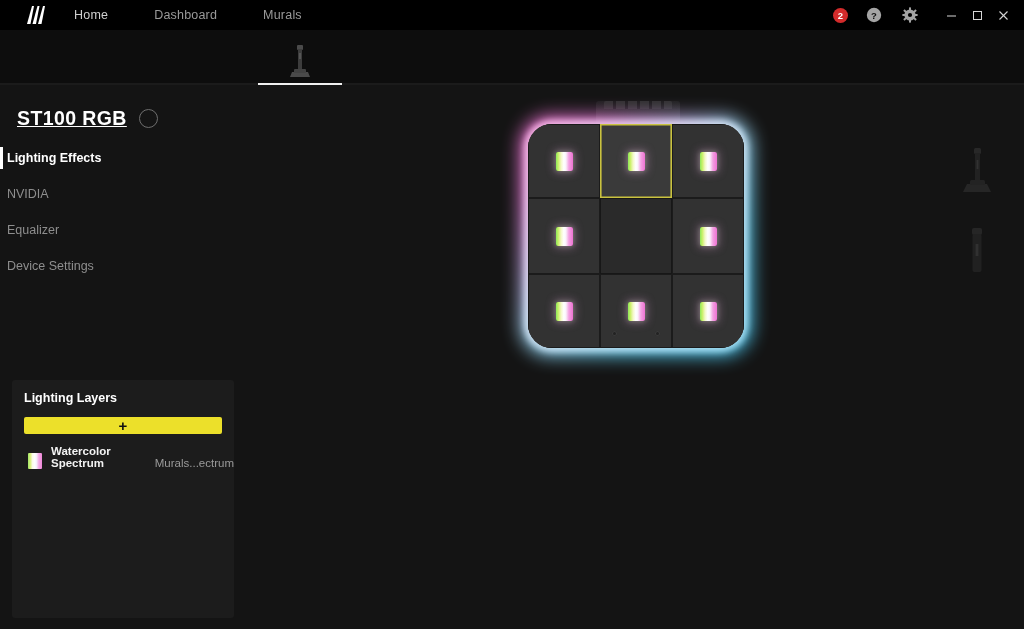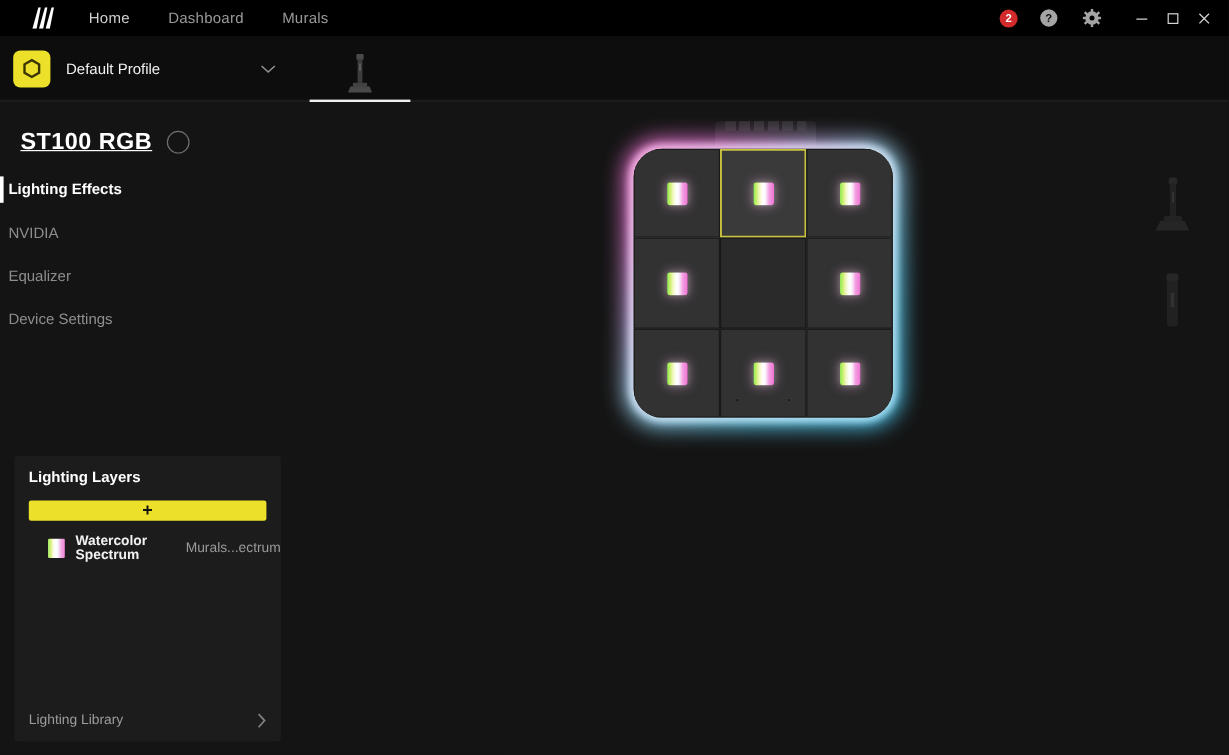--- a/index.html
+++ b/index.html
@@ -13,21 +13,21 @@
   }
   #app { position: relative; width: 1024px; height: 629px; background: #141414; }
 
   
   .titlebar {
     position: absolute; top: 0; left: 0; width: 1024px; height: 30px;
     background: #000;
     display: flex; align-items: center;
   }
   .brand-logo { width: 24px; height: 18px; margin-left: 22px; margin-right: 14px; display:block; }
-  .nav { display: flex; align-items: flex-start; gap: 4px; }
+  .nav { display: flex; align-items: flex-start; gap: 18px; }
   .nav-item {
     font-size: 12.5px; padding: 0 14px; line-height: 30px;
     color: #cfcfcf; letter-spacing: .2px; cursor: pointer;
   }
   .nav-item.dim { color: #9a9a9a; }
   .tb-right { margin-left: auto; display: flex; align-items: center; height: 30px; }
   .badge {
     width: 15px; height: 15px; border-radius: 50%; background: #d32b2b;
     color: #fff; font-size: 9.5px; font-weight: bold;
     display: flex; align-items: center; justify-content: center;
@@ -91,21 +91,21 @@
     position: absolute; left: 12px; top: 380px; width: 222px; height: 238px;
     background: #1c1c1c; border-radius: 3px;
   }
   .layers-title { font-size: 12.5px; font-weight: bold; color: #fff; padding: 11px 0 0 12px; }
   .add-layer-btn {
     margin: 12px 12px 0 12px; height: 17px; background: #ece02a; border-radius: 2px;
     display: flex; align-items: center; justify-content: center; cursor: pointer;
   }
   .add-layer-btn span { color: #111; font-size: 15px; font-weight: bold; line-height: 1; margin-top:-1px;}
   .layer-row {
-    display: flex; align-items: center; margin: 11px 0 0 28px; cursor: pointer;
+    display: flex; align-items: flex-end; margin: 11px 0 0 16px; cursor: pointer;
   }
   .layer-swatch {
     width: 14px; height: 16px; flex: none; border-radius: 1px;
     background: linear-gradient(to right,
       #9fe86a 0%, #d9f07a 16%, #fbfbe8 32%, #ffffff 48%,
       #f7f2fb 60%, #f3a9e4 78%, #ef85d8 100%);
   }
   .layer-name { font-size: 11.5px; font-weight: bold; color: #f2f2f2; margin-left: 9px; }
   .layer-sub { font-size: 11.5px; color: #9a9a9a; margin-left: 11px; }
   .layers-footer {
@@ -236,32 +236,20 @@
               <line x1="9.5" y1="1.5" x2="1.5" y2="9.5" stroke="#d6d6d6" stroke-width="1.1"></line>
             </svg>
         </div>
       </div>
     </div>
   </div>
 
   <div class="profilebar">
     <div class="profilebar-underline"></div>
 
-    <div class="profile-chip">
-      <div class="profile-tile">
-        <svg width="19" height="19" viewBox="0 0 20 20">
-          <path d="M10 2.2 L16.4 5.9 L16.4 13.3 L10 17 L3.6 13.3 L3.6 5.9 Z" fill="none" stroke="#3a3404" stroke-width="2.1"></path>
-          <path d="M10 5.4 L13.6 7.5 L13.6 11.6 L10 13.7 L6.4 11.6 L6.4 7.5 Z" fill="#ece02a"></path>
-        </svg>
-      </div>
-      <div class="profile-name">Default Profile</div>
-      <svg class="chev-down" width="13" height="9" viewBox="0 0 13 9">
-        <polyline points="1,2 6.5,7 12,2" fill="none" stroke="#c0c0c0" stroke-width="1.3"></polyline>
-      </svg>
-    </div>
 
     <div class="device-tab">
       <svg width="30" height="38" viewBox="0 0 30 38">
         <rect x="12" y="3" width="6" height="5" rx="1" fill="#4a4a4a"></rect>
         <rect x="13" y="7" width="4" height="20" fill="#3c3c3c"></rect>
         <rect x="14.2" y="11" width="1.6" height="6" fill="#5d5d5d"></rect>
         <path d="M7 30 L23 30 L25 35 L5 35 Z" fill="#4a4a4a"></path>
         <rect x="9" y="27" width="12" height="4" rx="1" fill="#424242"></rect>
       </svg>
     </div>
@@ -295,26 +283,20 @@
     <div class="add-layer-btn">
       <span>+</span>
     </div>
 
     <div class="layer-row">
       <div class="layer-swatch"></div>
       <div class="layer-name">Watercolor Spectrum</div>
       <div class="layer-sub">Murals...ectrum</div>
     </div>
 
-    <div class="layers-footer">
-      <div class="lbl">Lighting Library</div>
-      <svg class="chev" width="8" height="13" viewBox="0 0 8 13">
-        <polyline points="1.5,1 6.5,6.5 1.5,12" fill="none" stroke="#b0b0b0" stroke-width="1.4"></polyline>
-      </svg>
-    </div>
   </div>
 
   <div class="canvas">
 
     <div class="stand-wrap">
       <div class="neck"></div>
       <div class="glow"></div>
       <div class="glow2"></div>
 
       <div class="base">

